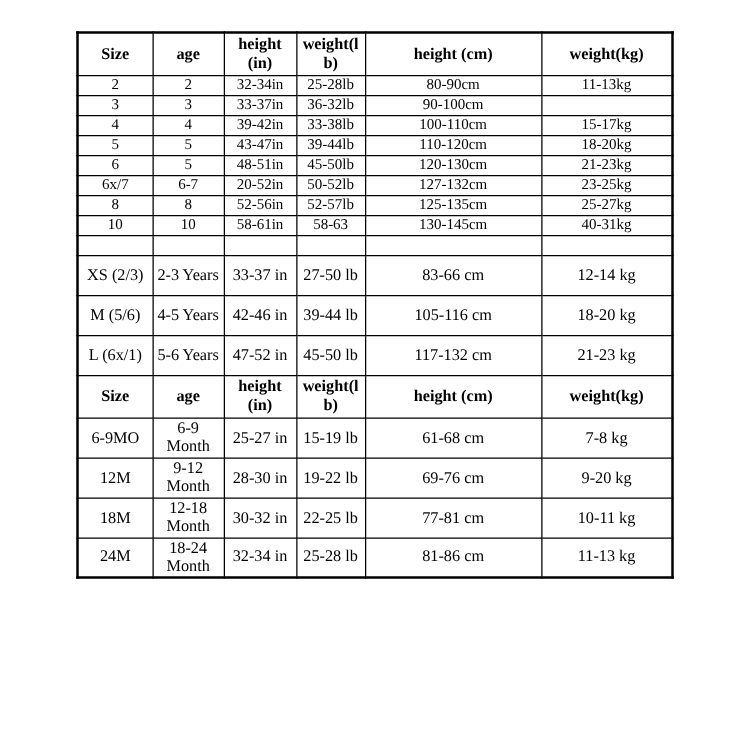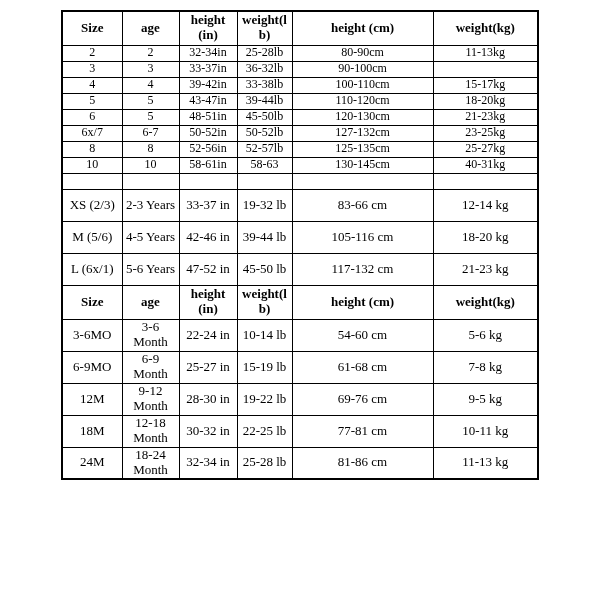--- a/index.html
+++ b/index.html
@@ -10,21 +10,21 @@
     height: 600px;
     font-family: "Liberation Serif", serif;
     color: #000000;
   }
   .page {
     width: 600px;
     height: 600px;
     display: flex;
     justify-content: center;
     align-items: flex-start;
-    padding-top: 10px;
+    padding-top: 25px;
     box-sizing: border-box;
   }
   table.size-chart {
     border-collapse: collapse;
     border: 2px solid #000000;
     table-layout: fixed;
     width: 476px;
   }
   table.size-chart td,
   table.size-chart th {
@@ -121,21 +121,21 @@
           <td>6</td>
           <td>5</td>
           <td>48-51in</td>
           <td>45-50lb</td>
           <td>120-130cm</td>
           <td>21-23kg</td>
         </tr>
         <tr class="compact">
           <td>6x/7</td>
           <td>6-7</td>
-          <td>50-52in</td>
+          <td>20-52in</td>
           <td>50-52lb</td>
           <td>127-132cm</td>
           <td>23-25kg</td>
         </tr>
         <tr class="compact">
           <td>8</td>
           <td>8</td>
           <td>52-56in</td>
           <td>52-57lb</td>
           <td>125-135cm</td>
@@ -154,21 +154,21 @@
           <td>&nbsp;</td>
           <td>&nbsp;</td>
           <td>&nbsp;</td>
           <td>&nbsp;</td>
           <td>&nbsp;</td>
         </tr>
         <tr class="tall">
           <td>XS (2/3)</td>
           <td>2-3 Years</td>
           <td>33-37 in</td>
-          <td>19-32 lb</td>
+          <td>27-50 lb</td>
           <td>83-66 cm</td>
           <td>12-14 kg</td>
         </tr>
         <tr class="tall">
           <td>M (5/6)</td>
           <td>4-5 Years</td>
           <td>42-46 in</td>
           <td>39-44 lb</td>
           <td>105-116 cm</td>
           <td>18-20 kg</td>
@@ -183,42 +183,34 @@
         </tr>
         <tr class="header-row">
           <th>Size</th>
           <th>age</th>
           <th>height (in)</th>
           <th>weight(lb)</th>
           <th>height (cm)</th>
           <th>weight(kg)</th>
         </tr>
         <tr class="tall">
-          <td>3-6MO</td>
-          <td>3-6 Month</td>
-          <td>22-24 in</td>
-          <td>10-14 lb</td>
-          <td>54-60 cm</td>
-          <td>5-6 kg</td>
-        </tr>
-        <tr class="tall">
           <td>6-9MO</td>
           <td>6-9 Month</td>
           <td>25-27 in</td>
           <td>15-19 lb</td>
           <td>61-68 cm</td>
           <td>7-8 kg</td>
         </tr>
         <tr class="tall">
           <td>12M</td>
           <td>9-12 Month</td>
           <td>28-30 in</td>
           <td>19-22 lb</td>
           <td>69-76 cm</td>
-          <td>9-5 kg</td>
+          <td>9-20 kg</td>
         </tr>
         <tr class="tall">
           <td>18M</td>
           <td>12-18 Month</td>
           <td>30-32 in</td>
           <td>22-25 lb</td>
           <td>77-81 cm</td>
           <td>10-11 kg</td>
         </tr>
         <tr class="tall">

